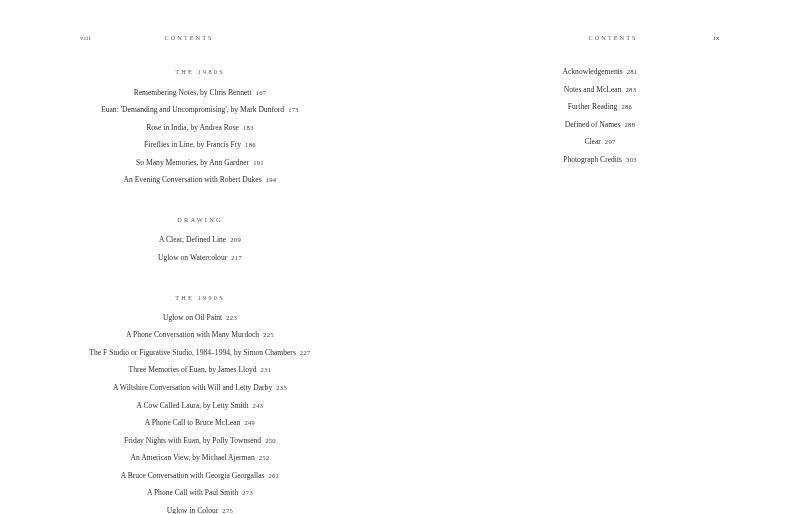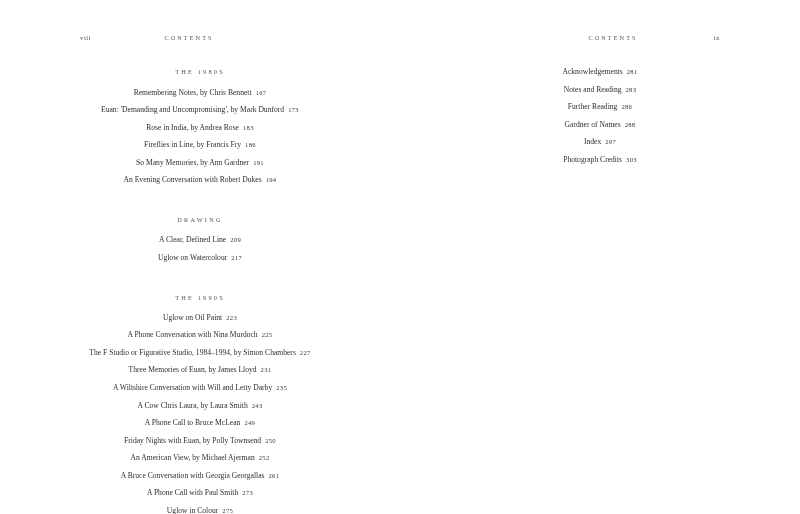--- a/index.html
+++ b/index.html
@@ -145,47 +145,47 @@
         <div class="list-drawing">
           <div class="entry"><span>A Clear, Defined Line</span><span class="pg">209</span></div>
           <div class="entry"><span>Uglow on Watercolour</span><span class="pg">217</span></div>
         </div>
       </div>
 
       <div class="section">
         <div class="section-head sec-1990s">THE 1990s</div>
         <div class="list-1990s">
           <div class="entry"><span>Uglow on Oil Paint</span><span class="pg">223</span></div>
-          <div class="entry"><span>A Phone Conversation with Nina Murdoch</span><span class="pg">225</span></div>
+          <div class="entry"><span>A Phone Conversation with Many Murdoch</span><span class="pg">225</span></div>
           <div class="entry"><span>The F Studio or Figurative Studio, 1984–1994, by Simon Chambers</span><span class="pg">227</span></div>
           <div class="entry"><span>Three Memories of Euan, by James Lloyd</span><span class="pg">231</span></div>
           <div class="entry"><span>A Wiltshire Conversation with Will and Letty Darby</span><span class="pg">235</span></div>
-          <div class="entry"><span>A Cow Chris Laura, by Laura Smith</span><span class="pg">243</span></div>
+          <div class="entry"><span>A Cow Called Laura, by Letty Smith</span><span class="pg">243</span></div>
           <div class="entry"><span>A Phone Call to Bruce McLean</span><span class="pg">249</span></div>
           <div class="entry"><span>Friday Nights with Euan, by Polly Townsend</span><span class="pg">250</span></div>
           <div class="entry"><span>An American View, by Michael Ajerman</span><span class="pg">252</span></div>
           <div class="entry"><span>A Bruce Conversation with Georgia Georgallas</span><span class="pg">261</span></div>
           <div class="entry"><span>A Phone Call with Paul Smith</span><span class="pg">273</span></div>
           <div class="entry"><span>Uglow in Colour</span><span class="pg">275</span></div>
 
         </div>
       </div>
 
     </div>
   </div>
 
   <div class="page page-right">
     <div class="folio folio-right">ix</div>
     <div class="runhead runhead-center-right">CONTENTS</div>
 
     <div class="col col-right">
       <div class="col-inner list-back">
         <div class="entry"><span>Acknowledgements</span><span class="pg">281</span></div>
-        <div class="entry"><span>Notes and Reading</span><span class="pg">283</span></div>
+        <div class="entry"><span>Notes and McLean</span><span class="pg">283</span></div>
         <div class="entry"><span>Further Reading</span><span class="pg">286</span></div>
-        <div class="entry"><span>Gardner of Names</span><span class="pg">288</span></div>
-        <div class="entry"><span>Index</span><span class="pg">297</span></div>
+        <div class="entry"><span>Defined of Names</span><span class="pg">288</span></div>
+        <div class="entry"><span>Clear</span><span class="pg">297</span></div>
         <div class="entry"><span>Photograph Credits</span><span class="pg">303</span></div>
       </div>
     </div>
   </div>
 
 </div>
 
 </body></html>

